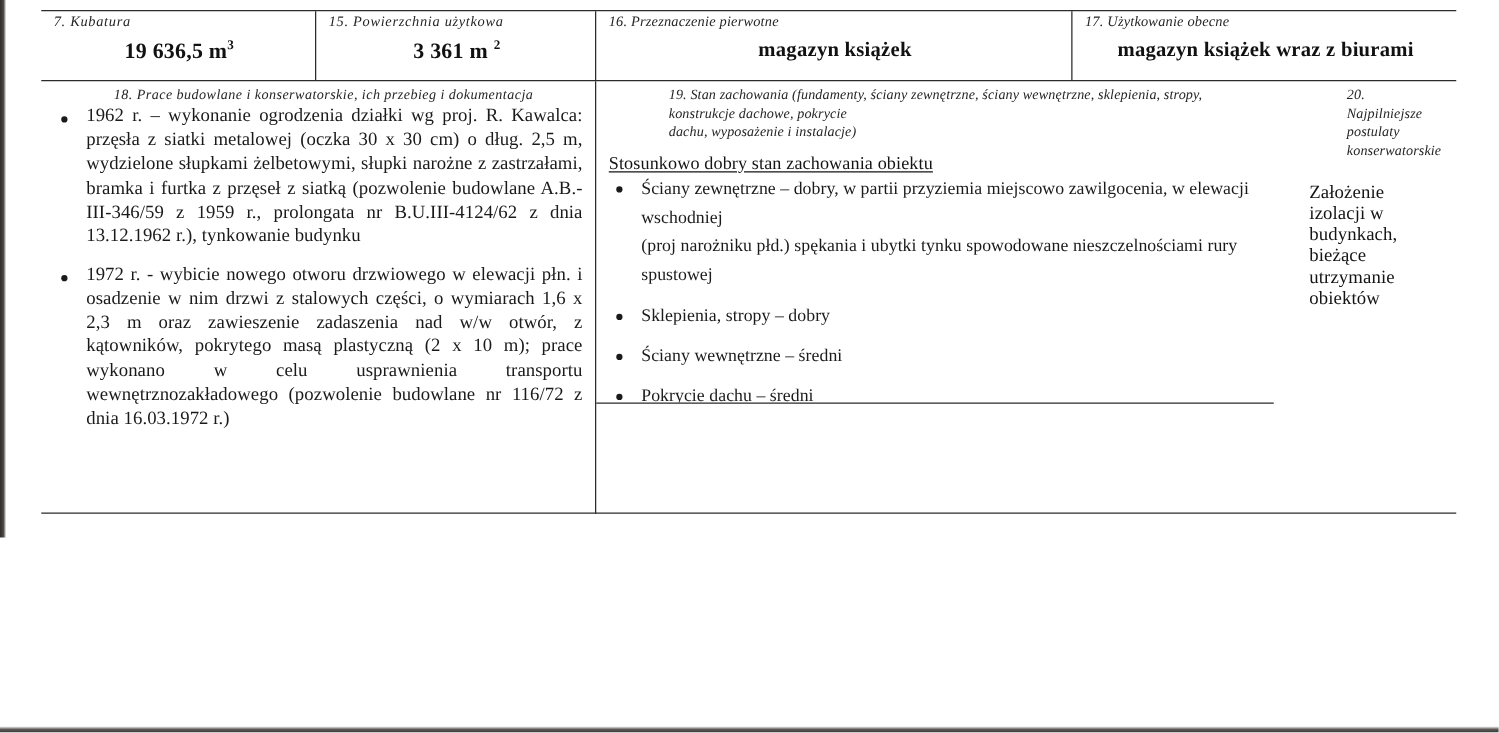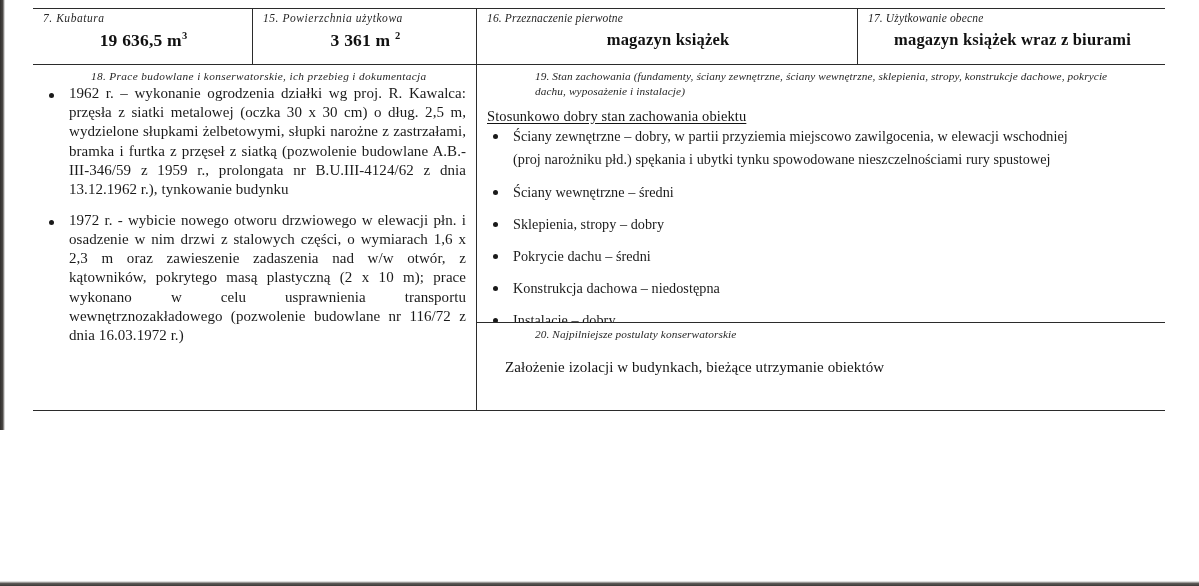--- a/index.html
+++ b/index.html
@@ -106,21 +106,21 @@
   .col-left {
     width: 444px;
     box-sizing: border-box;
     border-right: 1.3px solid #2b2b2b;
     padding: 4px 10px 0 10px;
   }
   .col-right {
     width: 688px;
     box-sizing: border-box;
     display: flex;
-    flex-direction: column;
+    flex-direction: row;
   }
 
   .sec19 {
     height: 258px;
     box-sizing: border-box;
     border-bottom: 1.3px solid #2b2b2b;
     padding: 4px 12px 0 10px;
     overflow: hidden;
   }
   .sec20 {
@@ -250,22 +250,22 @@
         <div class="sec-head">19. Stan zachowania (fundamenty, ściany zewnętrzne, ściany wewnętrzne, sklepienia, stropy, konstrukcje dachowe, pokrycie</div>
         <div class="sec-head">dachu, wyposażenie i instalacje)</div>
 
         <div class="underline-title">Stosunkowo dobry  stan zachowania obiektu</div>
 
         <ul class="bl right-list">
           <li class="two-line">
             <span>Ściany zewnętrzne – dobry, w partii przyziemia   miejscowo zawilgocenia, w elewacji wschodniej</span>
             <span class="ln2">(proj narożniku płd.) spękania i ubytki tynku spowodowane nieszczelnościami  rury spustowej</span>
           </li>
+          <li>Sklepienia, stropy –  dobry</li>
           <li>Ściany wewnętrzne –  średni</li>
-          <li>Sklepienia, stropy –  dobry</li>
           <li>Pokrycie dachu – średni</li>
           <li>Konstrukcja dachowa – niedostępna</li>
           <li>Instalacje –  dobry</li>
         </ul>
       </div>
 
       <div class="sec20">
         <div class="sec-head">20. Najpilniejsze postulaty konserwatorskie</div>
         <div class="sec20-body">Założenie izolacji w budynkach, bieżące utrzymanie obiektów</div>
       </div>

